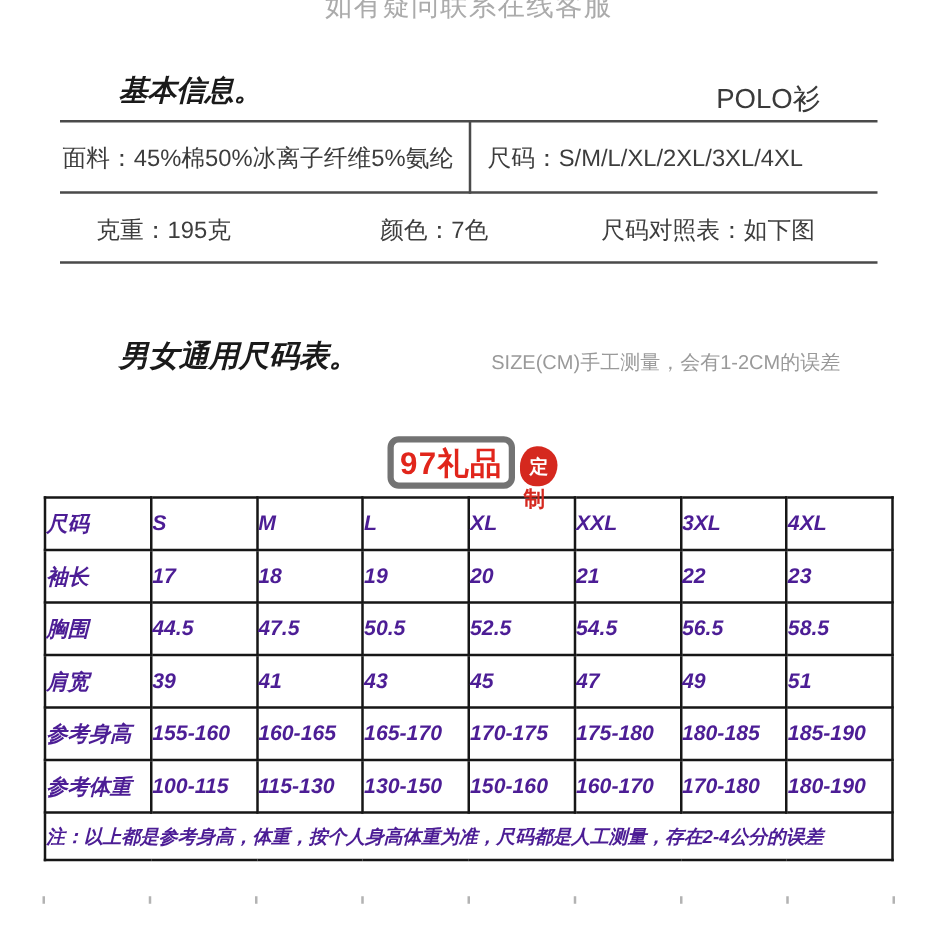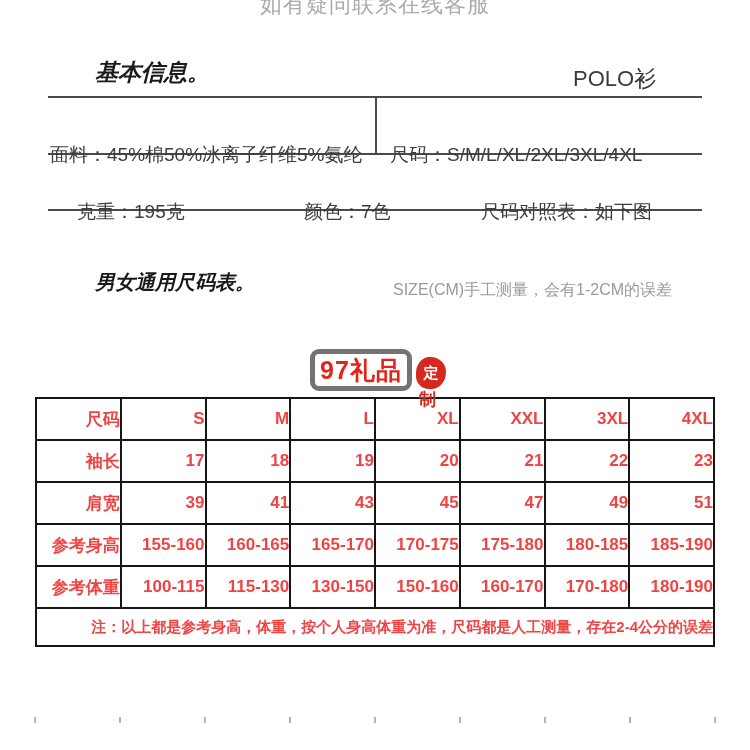--- a/index.html
+++ b/index.html
@@ -17,24 +17,24 @@
     font-size:22px;letter-spacing:1px;color:#ababab;font-weight:400;
   }
 
   
   .section-title{font-weight:bold;color:#1a1a1a;font-size:23px;font-style:italic;}
   .basic-title{left:95px;top:57px;}
   .product-type{left:573px;top:64px;font-size:22px;color:#3a3a3a;font-weight:400;text-align:right;}
 
   .hline{left:48px;width:654px;height:2px;background:#4a4a4a;}
   .vline{width:2px;background:#4a4a4a;}
-  .info-text{font-size:19px;color:#3d3d3d;white-space:nowrap;margin-top:28px;}
+  .info-text{font-size:19px;color:#3d3d3d;white-space:nowrap;}
 
   
-  .size-title{left:95px;top:269px;font-size:20px;}
+  .size-title{left:95px;top:269px;font-size:24px;}
   .measure-note{left:393px;top:280px;font-size:16px;color:#9a9a9a;}
 
   
   .logo-box{
     left:310px;top:349px;width:92px;height:32px;
     border:5px solid #737373;border-radius:9px;
     display:flex;align-items:center;justify-content:center;
   }
   .logo-text{color:#e1251b;font-weight:bold;font-size:25px;letter-spacing:1px;white-space:nowrap;}
   .seal{left:416px;top:357px;width:32px;height:52px;z-index:3;}
@@ -49,22 +49,22 @@
     font-size:17px;font-weight:bold;
   }
 
   
   table.size-table{
     position:absolute;left:35px;top:397px;width:680px;
     border-collapse:collapse;table-layout:fixed;background:transparent;
   }
   table.size-table th,table.size-table td{
     border:2px solid #161616;height:40px;padding:0;
-    text-align:right;vertical-align:middle;
-    font-size:17px;font-weight:bold;color:#ef4444;
+    text-align:left;vertical-align:middle;
+    font-size:17px;font-weight:bold;color:#4c1d95;font-style:italic;
   }
   table.size-table td.note-cell{height:36px;font-size:15px;}
 
   
   .tick{top:717px;width:2px;height:6px;background:#b3b3b3;}
 </style>
 </head>
 <body>
 
 <div class="abs top-notice">如有疑问联系在线客服</div>
@@ -114,20 +114,30 @@
         <td>袖长</td>
         <td>17</td>
         <td>18</td>
         <td>19</td>
         <td>20</td>
         <td>21</td>
         <td>22</td>
         <td>23</td>
       </tr>
       <tr>
+        <td>胸围</td>
+        <td>44.5</td>
+        <td>47.5</td>
+        <td>50.5</td>
+        <td>52.5</td>
+        <td>54.5</td>
+        <td>56.5</td>
+        <td>58.5</td>
+      </tr>
+      <tr>
         <td>肩宽</td>
         <td>39</td>
         <td>41</td>
         <td>43</td>
         <td>45</td>
         <td>47</td>
         <td>49</td>
         <td>51</td>
       </tr>
       <tr>

